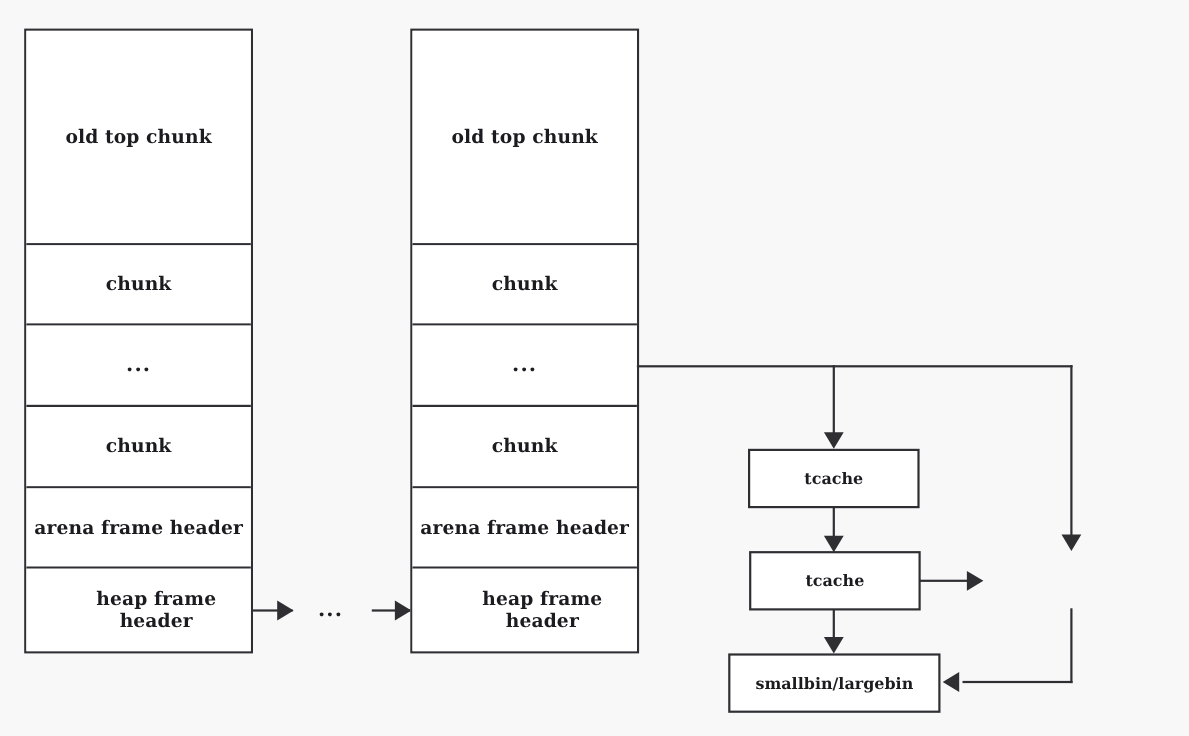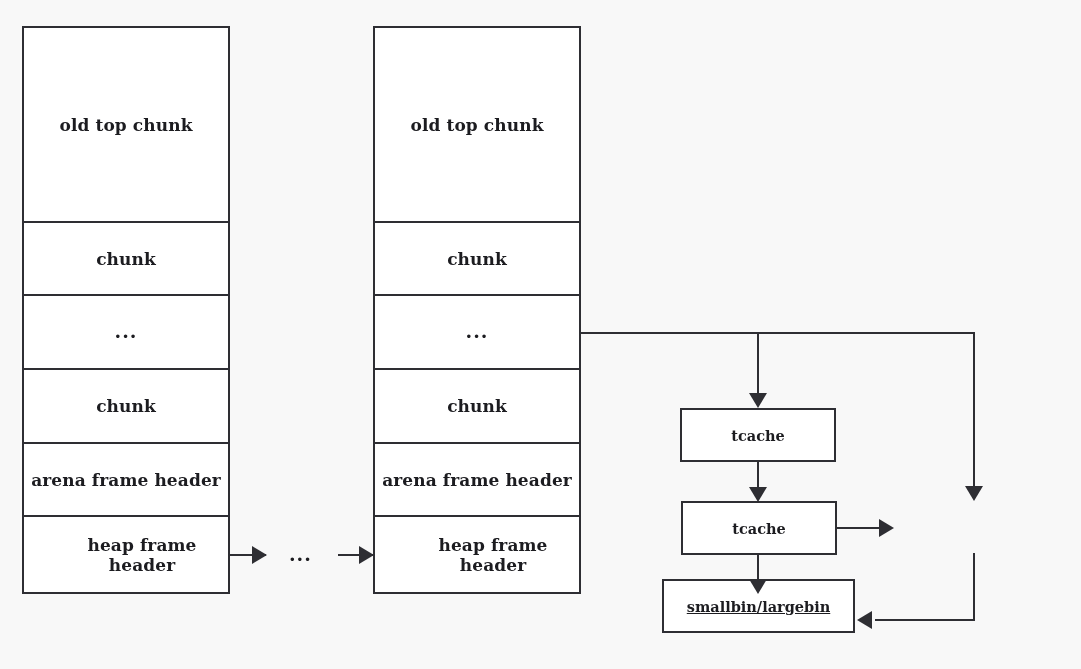--- a/index.html
+++ b/index.html
@@ -131,21 +131,21 @@
   <div class="arrow down" style="left:749px; top:393px;"></div>
 
   <div class="vline" style="left:973px; top:332px; height:155px;"></div>
   <div class="arrow down" style="left:965px; top:486px;"></div>
 
   <div class="node" style="left:680px; top:408px; width:156px; height:54px;">tcache</div>
 
   <div class="node" style="left:681px; top:501px; width:156px; height:54px;">tcache</div>
 
 
-  <div class="node" style="left:662px; top:579px; width:193px; height:54px;text-decoration:underline;">smallbin/largebin</div>
+  <div class="node" style="left:662px; top:594px; width:193px; height:54px;">smallbin/largebin</div>
 
   <div class="vline" style="left:757px; top:461px; height:27px;"></div>
   <div class="arrow down" style="left:749px; top:487px;"></div>
 
   <div class="hline" style="left:836px; top:527px; width:46px;"></div>
   <div class="arrow right" style="left:879px; top:519px;"></div>
 
   <div class="vline" style="left:757px; top:554px; height:26px;"></div>
   <div class="arrow down" style="left:749px; top:579px;"></div>
 

